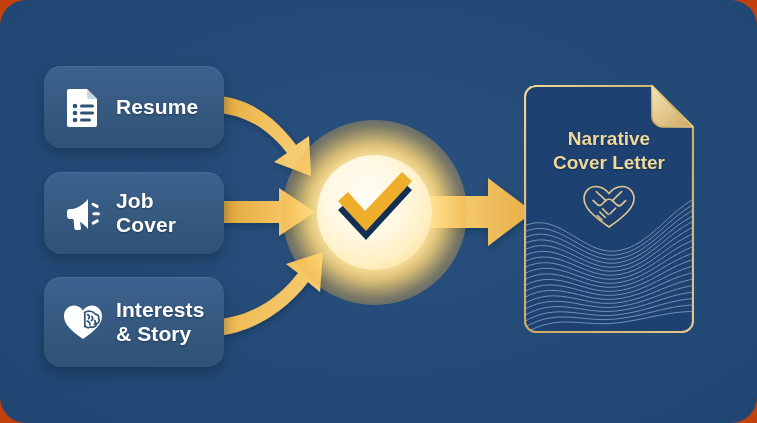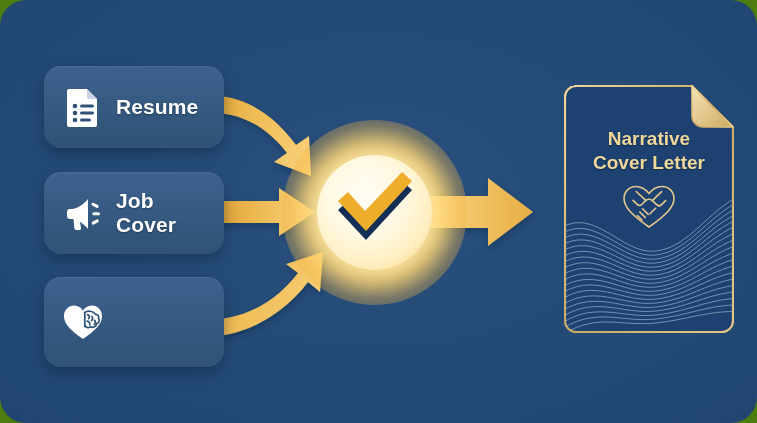--- a/index.html
+++ b/index.html
@@ -10,21 +10,21 @@
     height: 423px;
     background: #ffffff;
     font-family: "Liberation Sans", sans-serif;
     overflow: hidden;
   }
 
   #stage {
     position: relative;
     width: 757px;
     height: 423px;
-    background: #4d7c0f;
+    background: #c2410c;
   }
 
   
   #backdrop {
     position: absolute;
     left: 0; top: 0;
     width: 757px; height: 423px;
     border-radius: 26px;
     background: radial-gradient(120% 130% at 50% 45%, #29507e 0%, #234a76 38%, #1f4370 70%, #1c3c66 100%);
   }
@@ -96,21 +96,21 @@
   }
   #core-mark {
     position: absolute;
     left: 330px; top: 168px;
     width: 90px; height: 90px;
   }
 
   
   #doc {
     position: absolute;
-    left: 564px; top: 85px;
+    left: 524px; top: 85px;
     width: 170px; height: 248px; padding-left: 16px;
   }
   #doc-title {
     position: absolute;
     left: 0; top: 42px;
     width: 170px;
     text-align: center;
     font-size: 19px;
     font-weight: bold;
     line-height: 1.26;
@@ -224,20 +224,22 @@
                    C37 16.2, 36 19, 33.6 19.6 C33.4 22.4, 30 24.2, 27.4 22.8
                    C25.6 24.4, 22.6 23.6, 21.8 21.2"></path>
           <path d="M21.8 9 L21.8 22.6"></path>
           <path d="M24.6 10.6 C26.4 11.4, 26.8 13.4, 25.6 14.6"></path>
           <path d="M28.6 12.4 C30.2 13.6, 30 15.8, 28.4 16.6"></path>
           <path d="M24.2 17.2 C26 17.6, 27.2 19.2, 26.8 20.8"></path>
           <path d="M31.6 16.4 C32.8 17.6, 32.6 19.6, 31.2 20.4"></path>
         </g>
       </svg>
     </span>
+    <span class="card-label">Interests
+&amp; Story</span>
   </div>
 
   <div id="core-glow"></div>
   <div id="core-disc"></div>
   <svg id="core-mark" viewBox="0 0 90 90">
 
     <path d="M8 42 L18 33 L35 52 L72 13 L82 22 L36 72 Z" fill="#132f55"></path>
 
     <path d="M8 33 L18 24 L35 43 L72 4 L82 13 L36 63 Z" fill="#eeae2c"></path>
   </svg>

